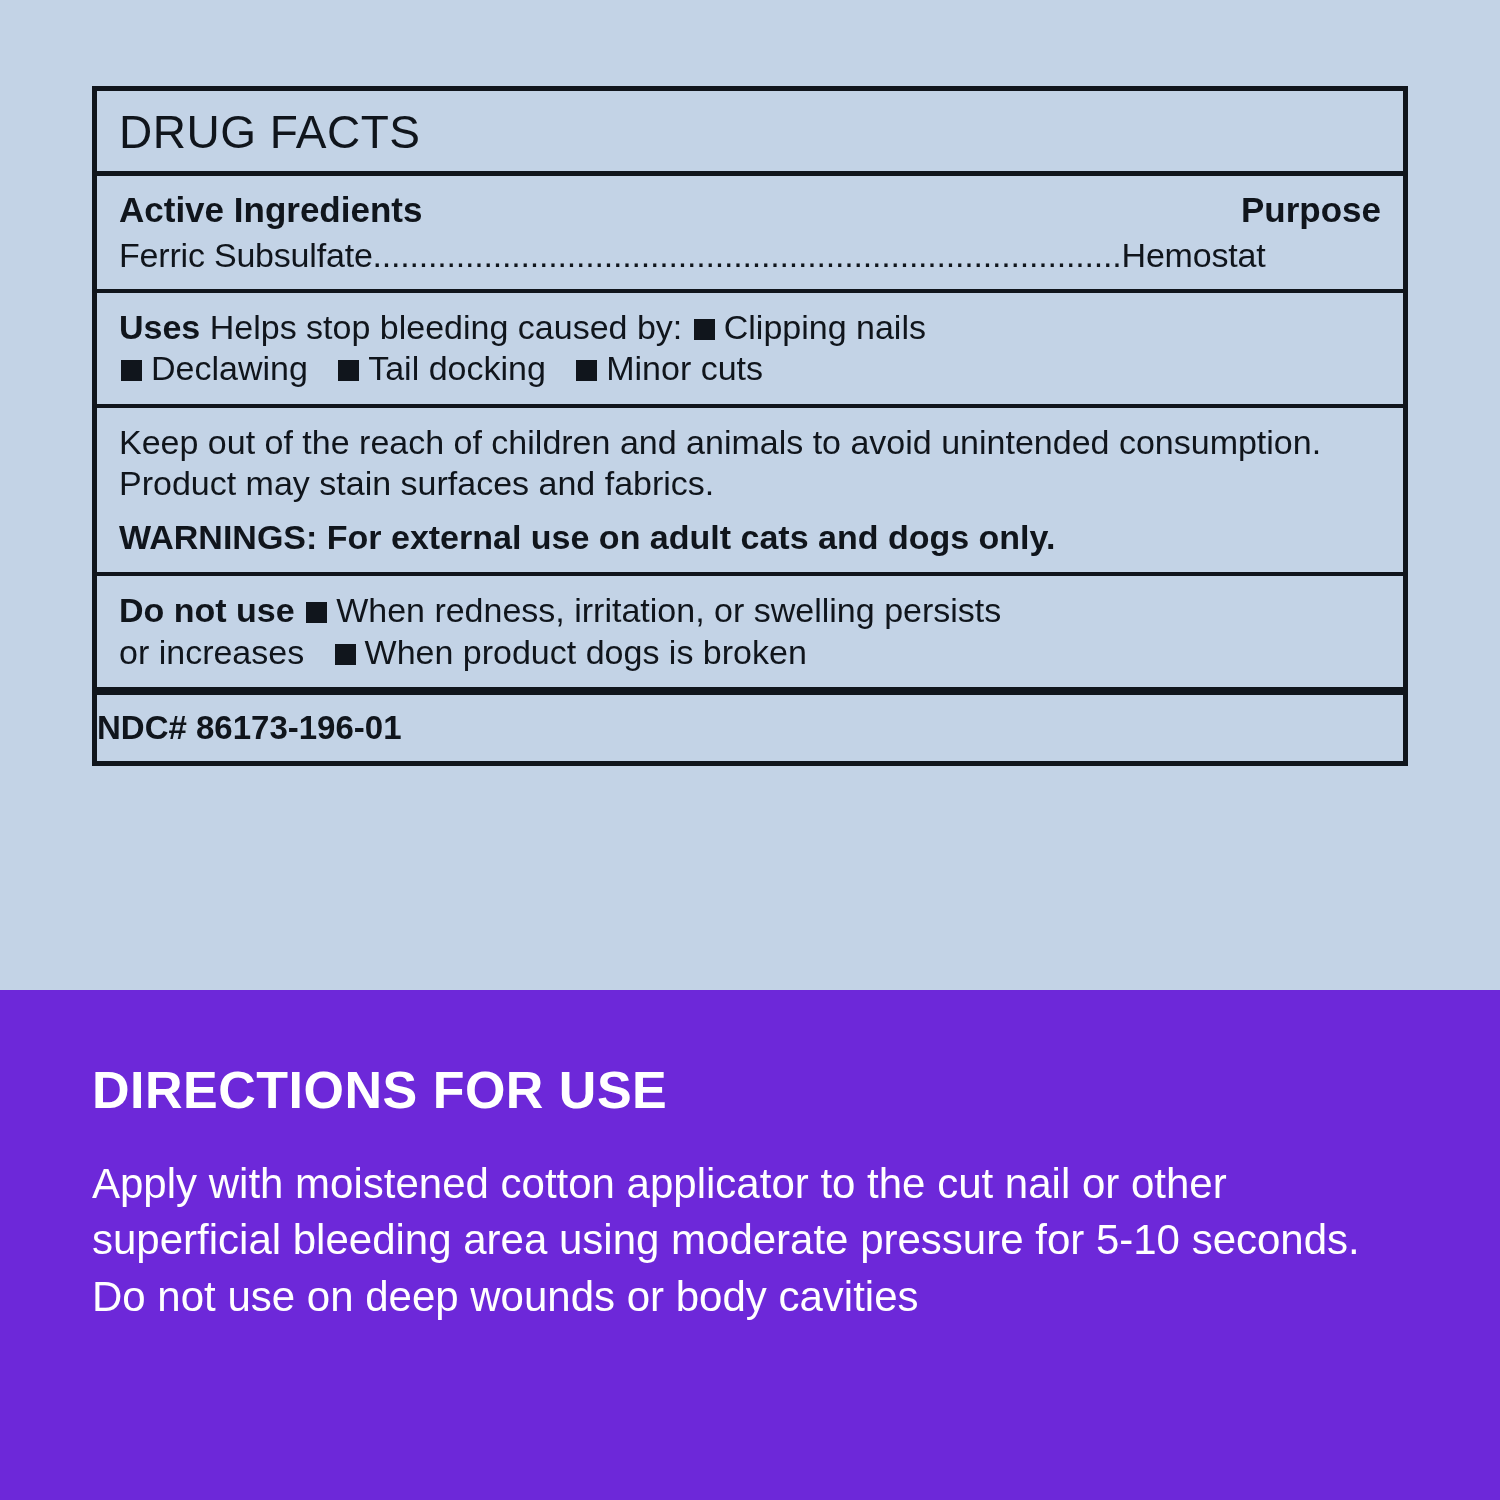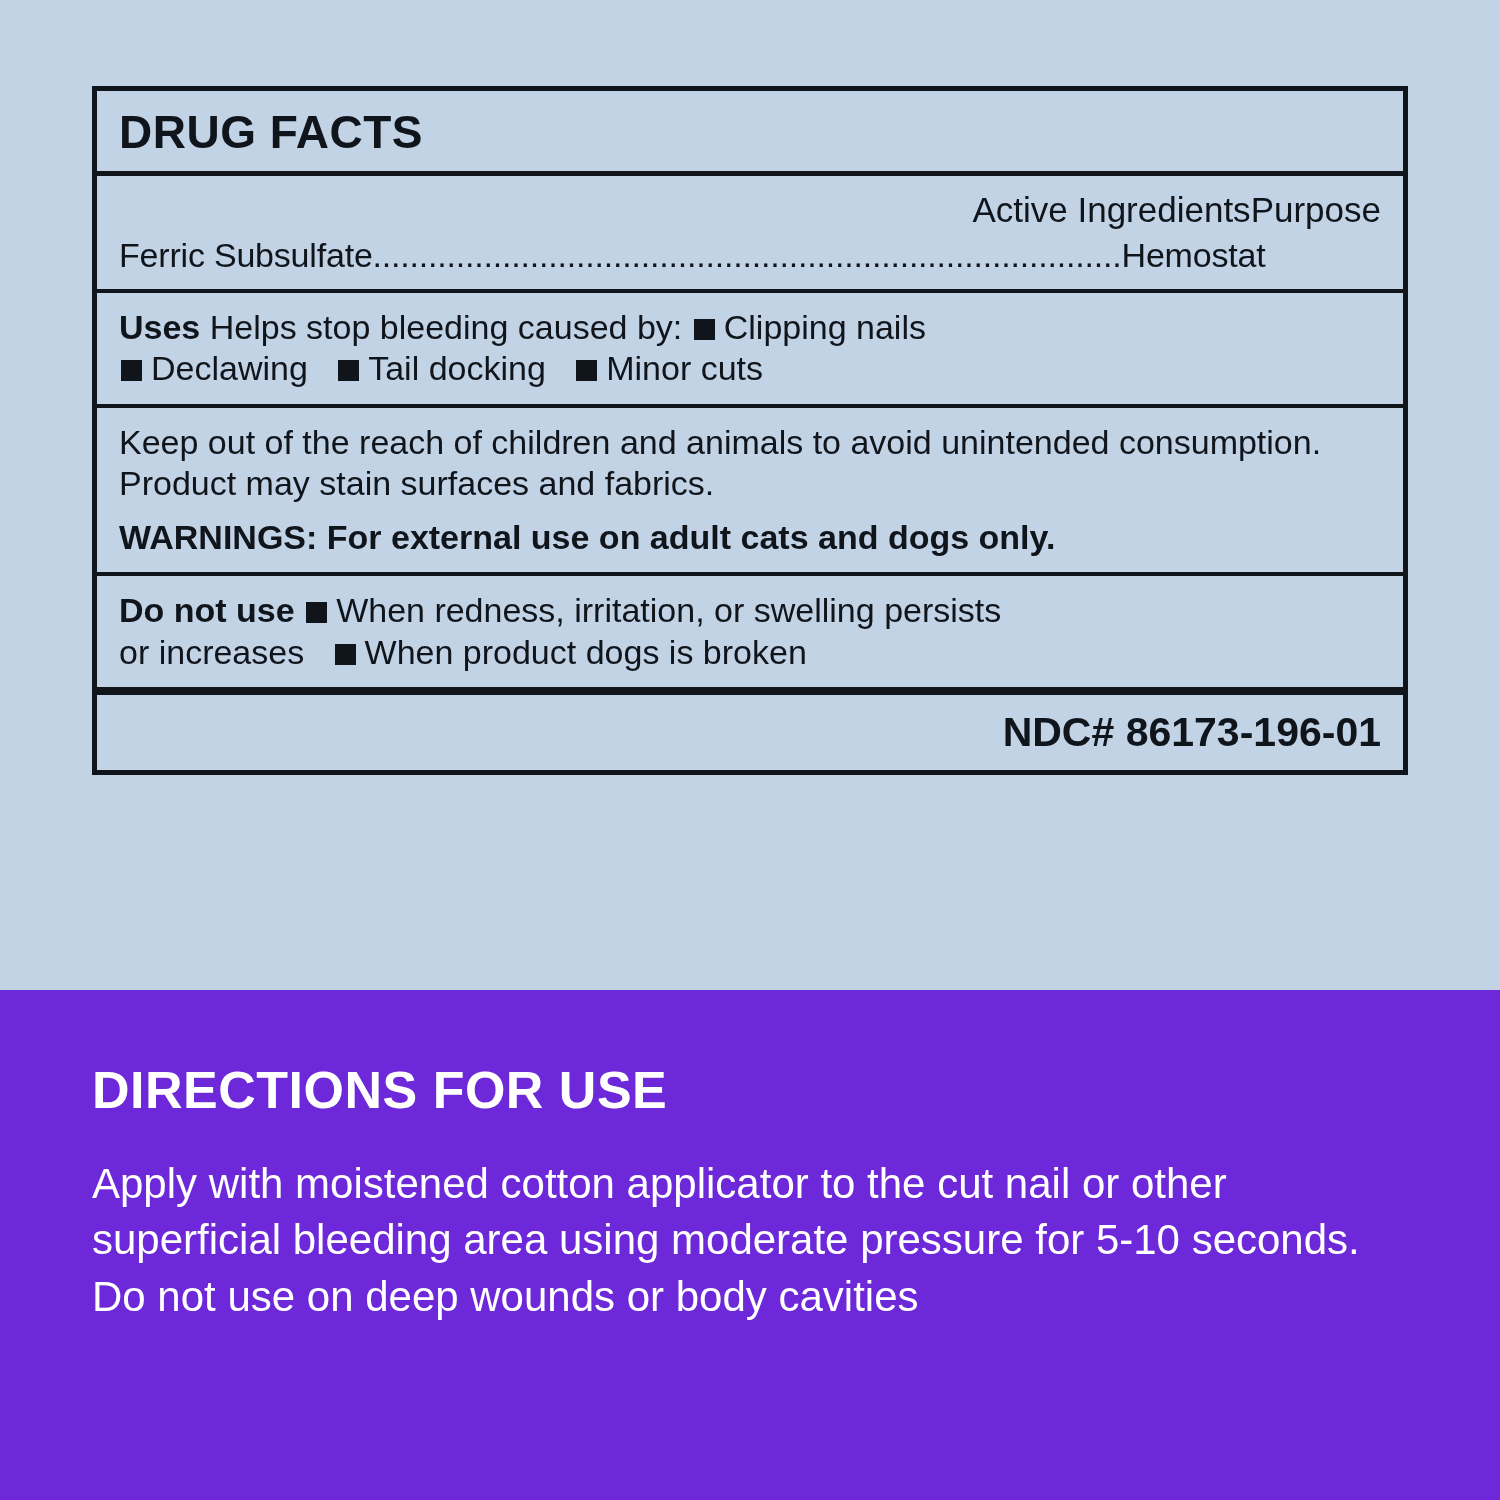--- a/index.html
+++ b/index.html
@@ -28,42 +28,42 @@
     padding: 86px 92px 0 92px;
   }
   .facts-box {
     border: 5px solid #10151c;
     background: transparent;
     box-sizing: border-box;
     width: 1316px;
   }
   .facts-title {
     font-size: 46px;
-    font-weight: bold;
+    font-weight: normal;
     letter-spacing: 0.5px;
     color: #10151c;
     padding: 18px 0 16px 22px;
     line-height: 1;
   }
   .rule-thick {
     border-top: 5px solid #10151c;
   }
   .rule-thin {
     border-top: 4px solid #10151c;
   }
   .sec {
     padding: 14px 22px 14px 22px;
     color: #10151c;
   }
   .row-between {
     display: flex;
-    justify-content: flex-end;
+    justify-content: space-between;
     align-items: baseline;
     font-size: 35px;
-    font-weight: normal;
+    font-weight: bold;
   }
   .dots-line {
     font-size: 34px;
     white-space: nowrap;
     overflow: hidden;
     margin-top: 6px;
     letter-spacing: -0.2px;
   }
   .body-line {
     font-size: 34px;
@@ -77,22 +77,21 @@
     display: inline-block;
     width: 21px;
     height: 21px;
     background: #10151c;
     margin: 0 9px 0 2px;
     vertical-align: baseline;
     position: relative;
     top: 1px;
   }
   .ndc-row {
-    text-align: right;
-    font-size: 41px;
+    font-size: 33px;
     font-weight: bold;
     padding: 14px 22px 14px 0;
     color: #10151c;
   }
   .gap-top-2 { margin-top: 0; }
   
   .directions {
     background: #6d28d9;
     flex: 1;
     box-sizing: border-box;

